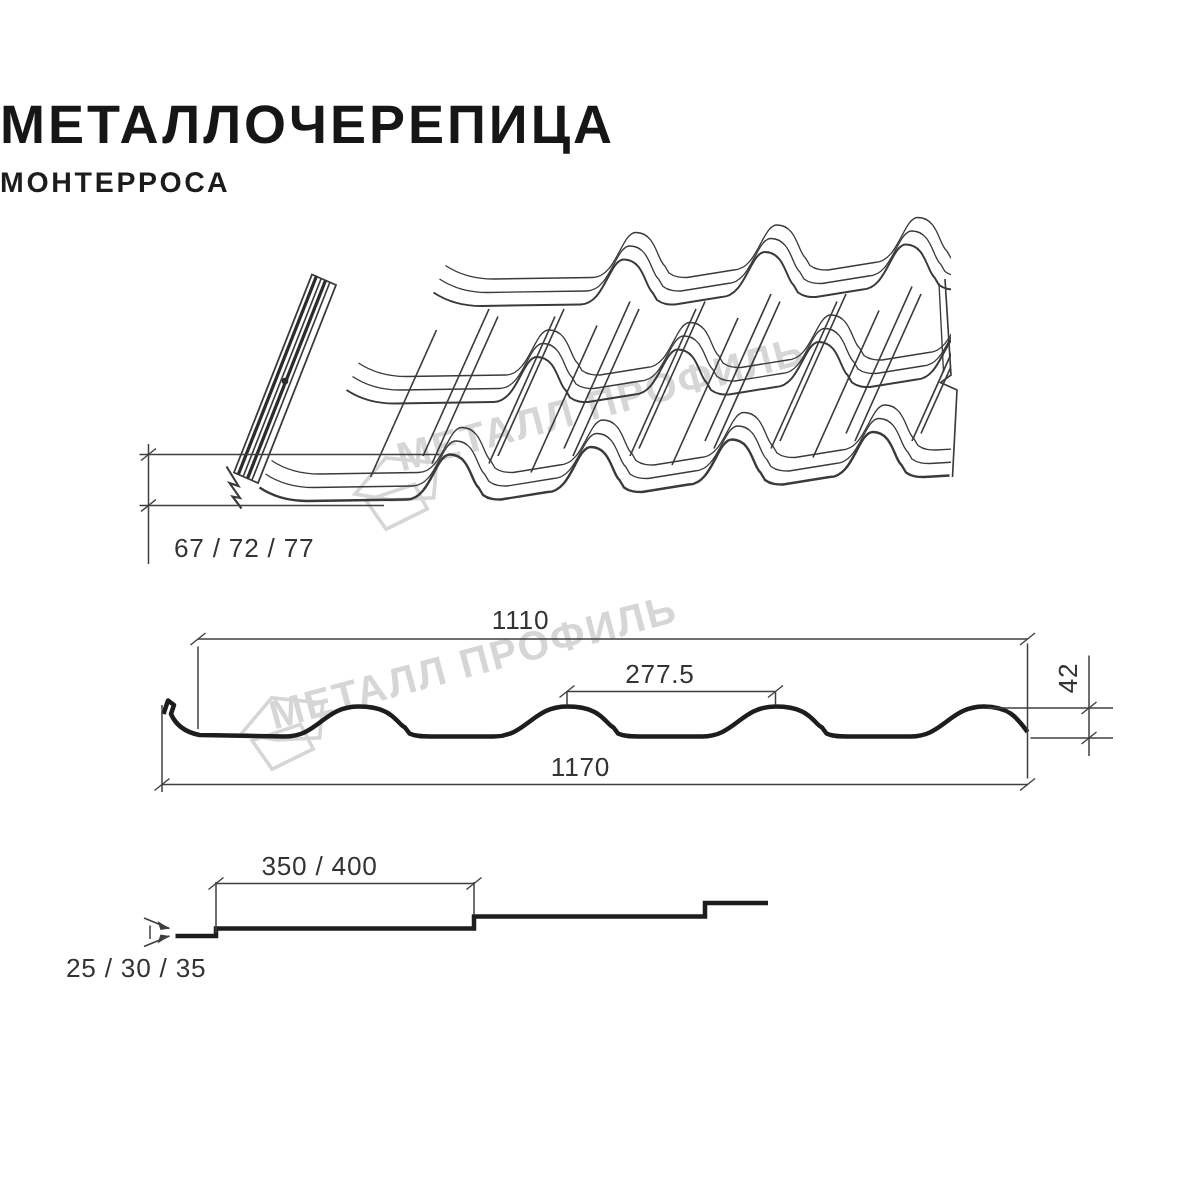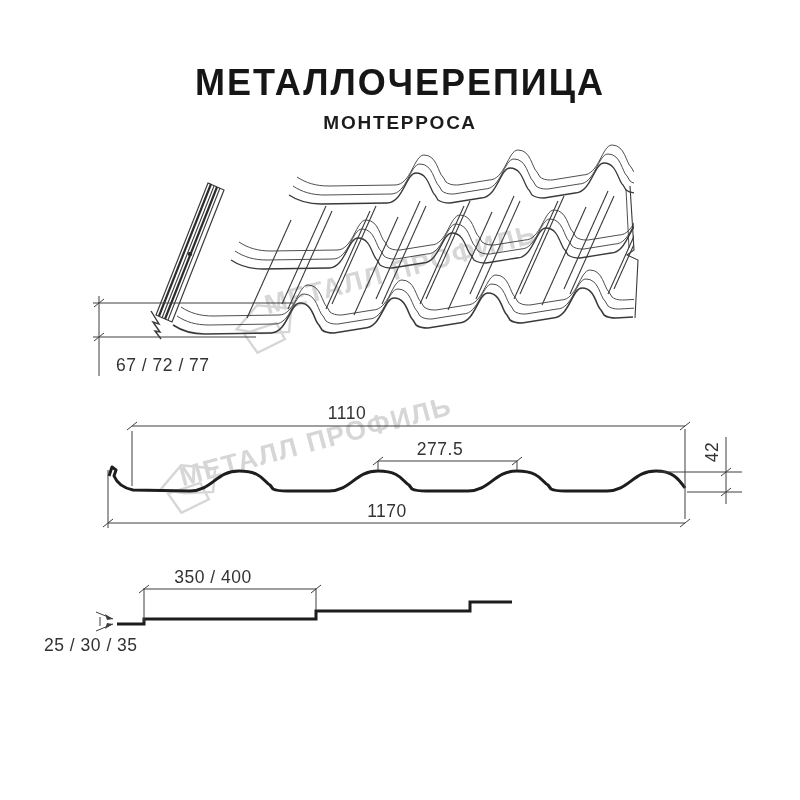--- a/index.html
+++ b/index.html
@@ -1,20 +1,20 @@
 <!DOCTYPE html>
 <html><head>
 <meta charset="utf-8">
 <style>
   html,body{margin:0;padding:0;background:#fff;}
   .page{position:relative;width:800px;height:800px;background:#fff;overflow:hidden;
         font-family:"Liberation Sans", sans-serif;}
-  .title{position:absolute;top:62px;left:0;width:800px;text-align:center;
+  .title{position:absolute;top:62px;left:0;width:800px;text-align:left;
          font-size:36px;font-weight:800;letter-spacing:2px;color:#161616;}
-  .subtitle{position:absolute;top:112px;left:0;width:800px;text-align:center;
+  .subtitle{position:absolute;top:112px;left:0;width:800px;text-align:left;
             font-size:19px;font-weight:600;letter-spacing:1.8px;color:#1c1c1c;}
   svg{position:absolute;left:0;top:0;}
   .dim{font-family:"Liberation Sans",sans-serif;font-size:17.5px;fill:#333;letter-spacing:0.5px;}
   .wmtext{font-family:"Liberation Sans",sans-serif;font-size:27px;font-weight:700;letter-spacing:1.5px;}
 </style>
 </head>
 <body>
 
 <div class="page">
 

